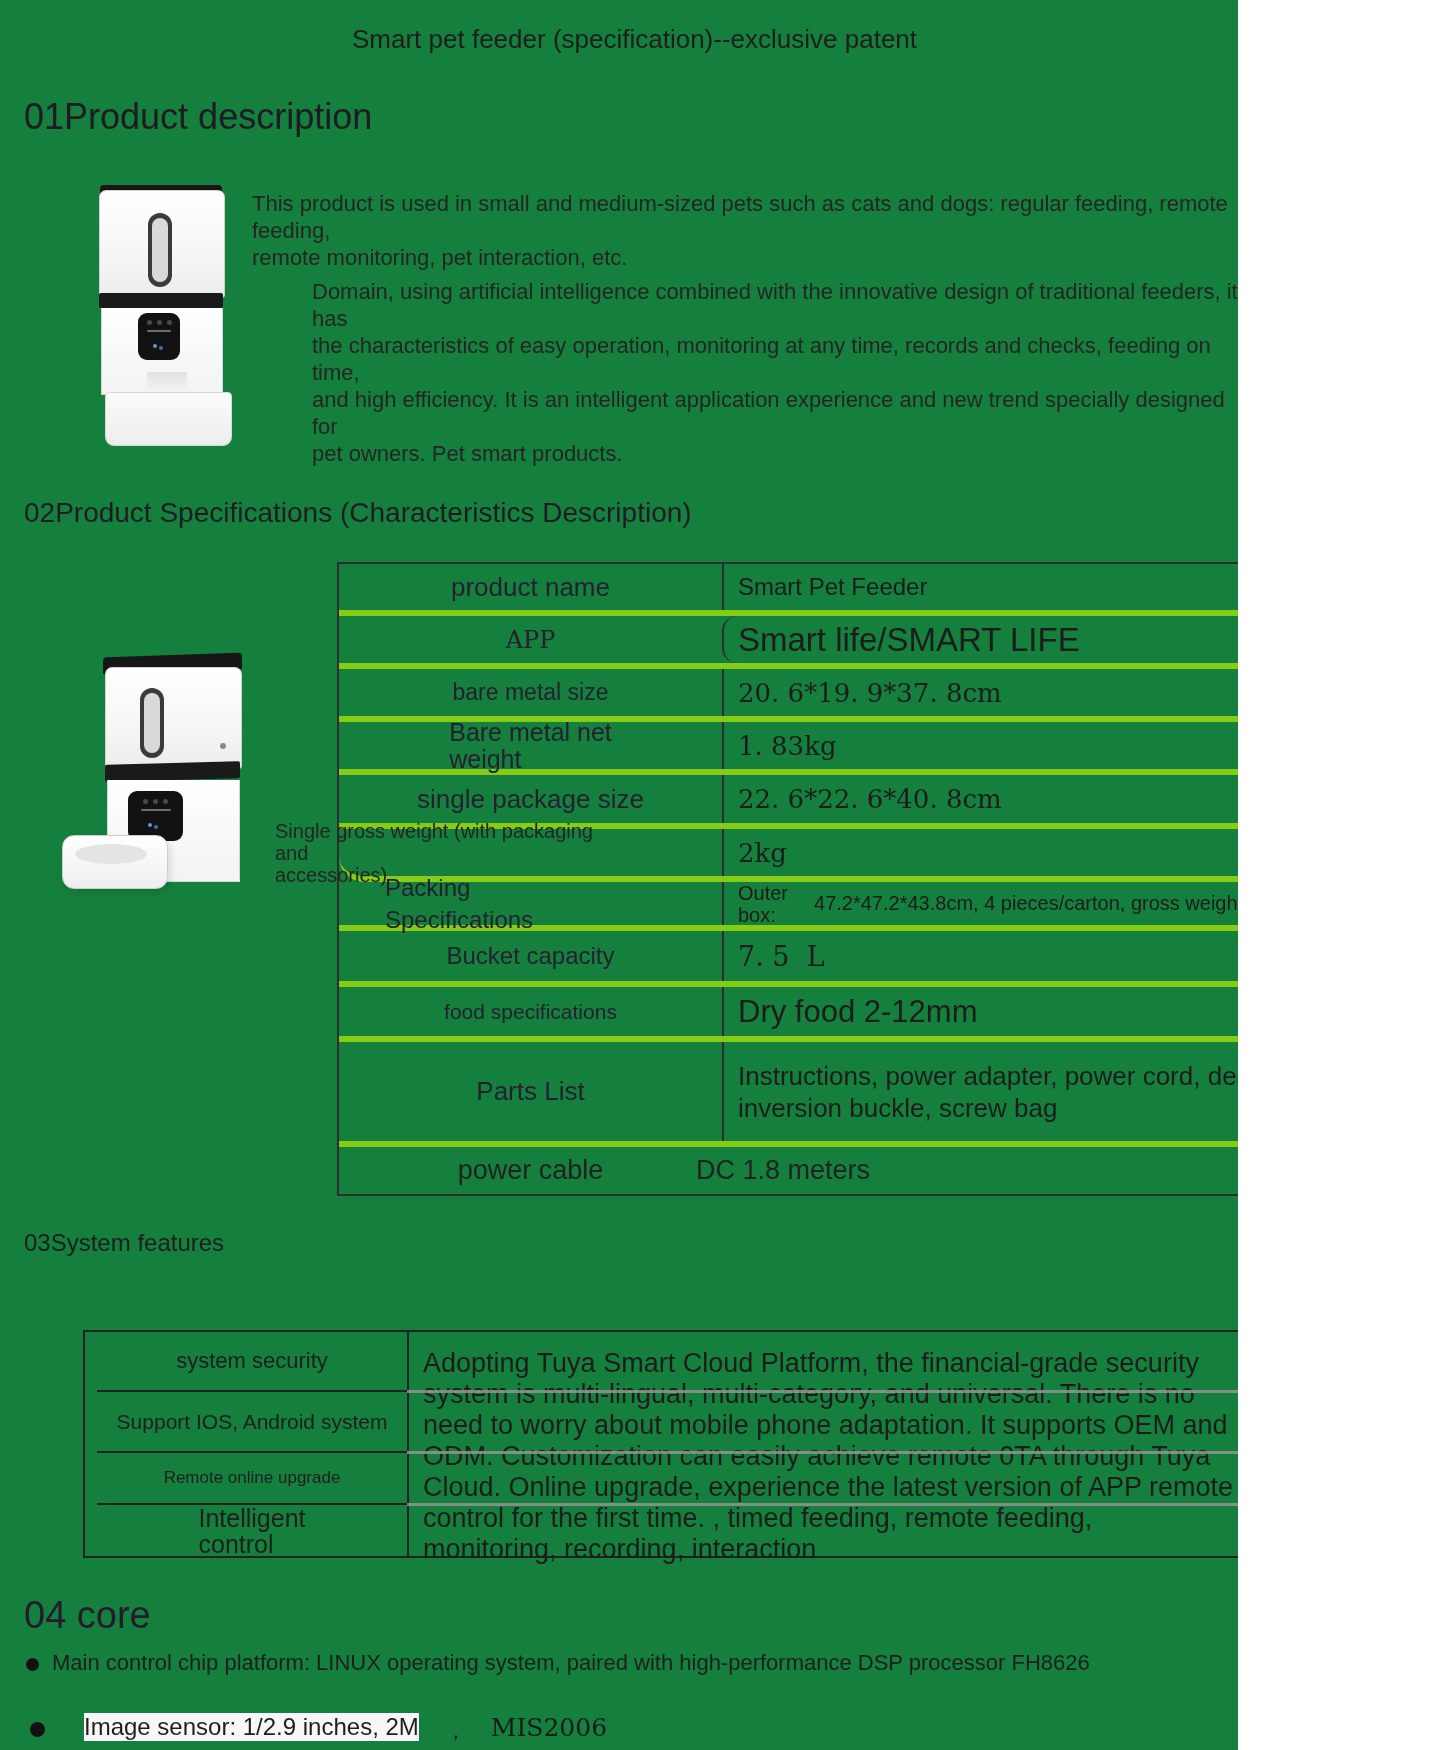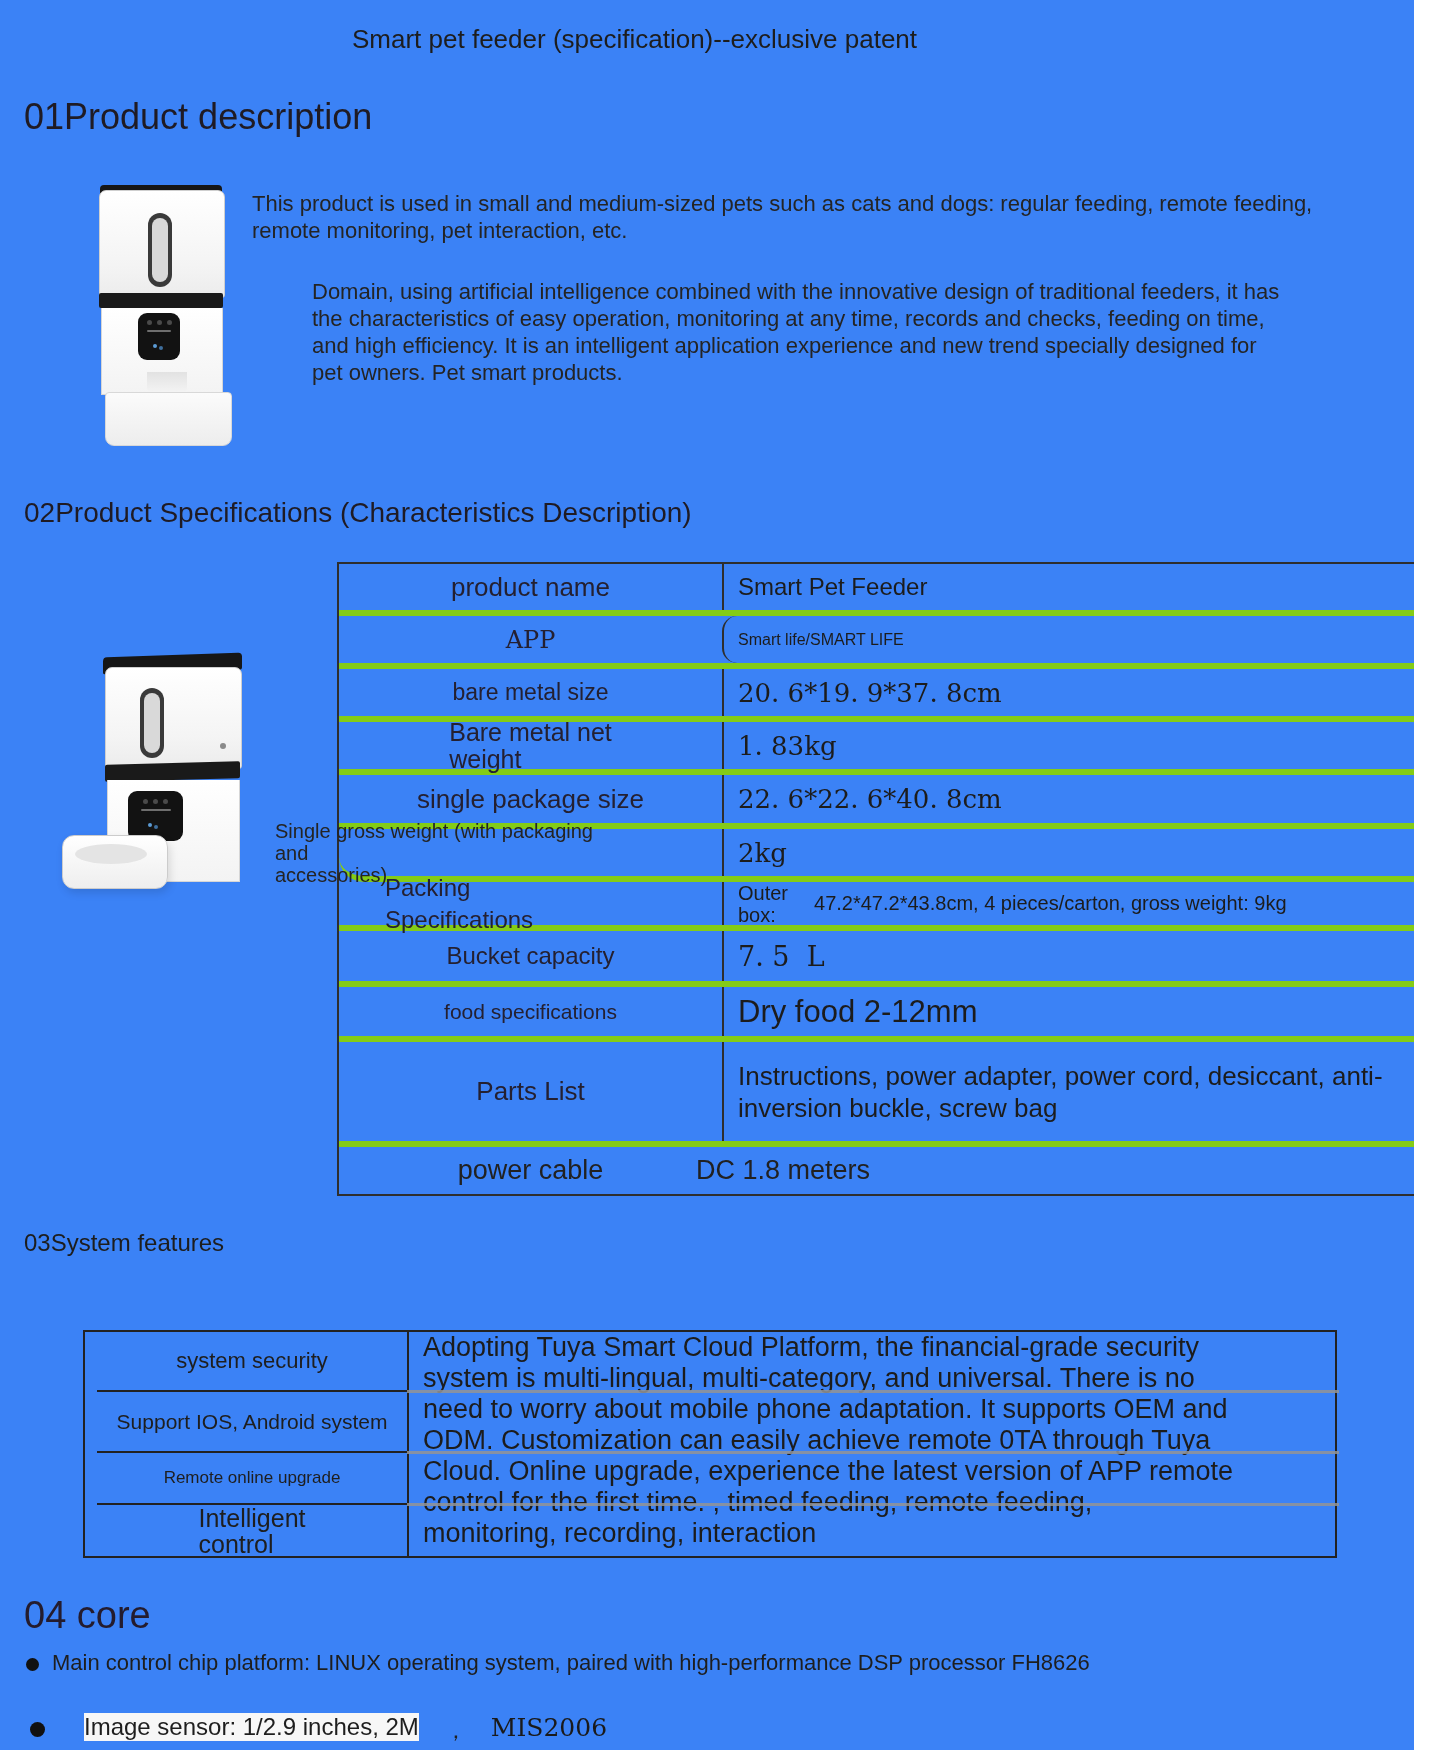--- a/index.html
+++ b/index.html
@@ -1,17 +1,17 @@
 <!DOCTYPE html>
 <html><head>
 <meta charset="utf-8">
 <style>
   html,body{margin:0;padding:0;background:#ffffff;}
   .canvas{
-    position:relative;width:1414px;height:1750px;background:#3b82f6;
+    position:relative;width:1238px;height:1750px;background:#15803d;
     font-family:"Liberation Sans",sans-serif;color:#212121;overflow:hidden;
   }
   .abs{position:absolute;}
   .pre{white-space:pre-line;}
   .serif{font-family:"DejaVu Serif",serif;}
 
   .doc-title{left:352px;top:24px;font-size:26px;color:#1d1d1d;}
   .h01{left:24px;top:96px;font-size:36px;color:#1f1b24;}
   .h02{left:24px;top:497px;font-size:28px;color:#1f1b24;}
   .h03{left:24px;top:1229px;font-size:24px;color:#1d1d1d;}
@@ -70,21 +70,21 @@
   .tbl2{left:83px;top:1330px;width:1254px;height:228px;border:2px solid #222222;box-sizing:border-box;}
   .t2labels{position:absolute;left:0;top:0;width:322px;height:100%;box-sizing:border-box;padding-left:12px;}
   .t2lrow{border-bottom:2px solid #222222;display:flex;align-items:center;justify-content:center;
           text-align:center;box-sizing:border-box;color:#1e1e1e;}
   .t2lrow:last-child{border-bottom:none;}
   .t2r0{height:60px;font-size:22px;}
   .t2r1{height:61px;font-size:21px;}
   .t2r2{height:52px;font-size:17px;}
   .t2r3{height:51px;font-size:25px;line-height:26px;}
   .t2desc{position:absolute;left:322px;top:0;width:932px;height:100%;border-left:2px solid #222222;
-          box-sizing:border-box;padding:0 0 0 14px;font-size:27px;line-height:31px;color:#1c1c1c;}
+          box-sizing:border-box;padding:16px 0 0 14px;font-size:27px;line-height:31px;color:#1c1c1c;}
   .artifact{position:absolute;left:322px;width:932px;height:3px;background:#949494;opacity:0.85;}
 
   
   .bullet-row{display:flex;align-items:center;}
   .b-dot{border-radius:50%;background:#111111;}
   .bullet1{left:26px;top:1650px;}
   .bullet1 .b-dot{width:13px;height:13px;margin-top:3px;}
   .bullet1 .b-text{font-size:22px;color:#1e1e1e;margin-left:13px;}
   .bullet2{left:30px;top:1708px;}
   .bullet2 .b-dot{width:15px;height:15px;margin-top:4px;}
@@ -156,21 +156,21 @@
 
   <div class="abs tbl1">
 
     <div class="t1row r0">
       <div class="t1label" style="font-size:26px;">product name</div>
       <div class="t1value" style="font-size:24px;">Smart Pet Feeder</div>
     </div>
 
     <div class="t1row r1">
       <div class="t1label serif" style="font-size:24px;">APP</div>
-      <div class="t1value" style="font-size:16px;border-radius:15px;">Smart life/SMART LIFE</div>
+      <div class="t1value" style="font-size:33px;border-radius:15px;">Smart life/SMART LIFE</div>
     </div>
 
     <div class="t1row r2">
       <div class="t1label" style="font-size:23px;border-radius:13px;">bare metal size</div>
       <div class="t1value serif" style="font-size:26px;">20. 6*19. 9*37. 8cm</div>
     </div>
 
     <div class="t1row r3">
       <div class="t1label" style="font-size:25px;">
         <div class="lbl-block pre" style="line-height:27px;">Bare metal net

